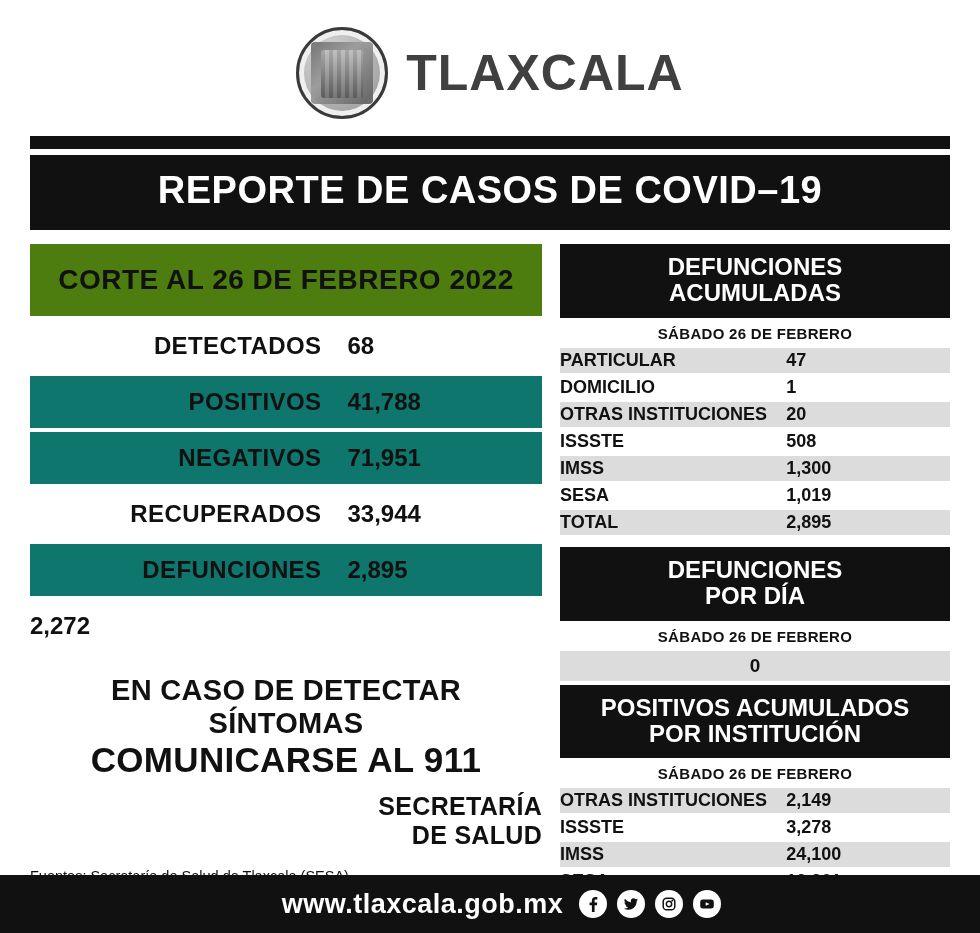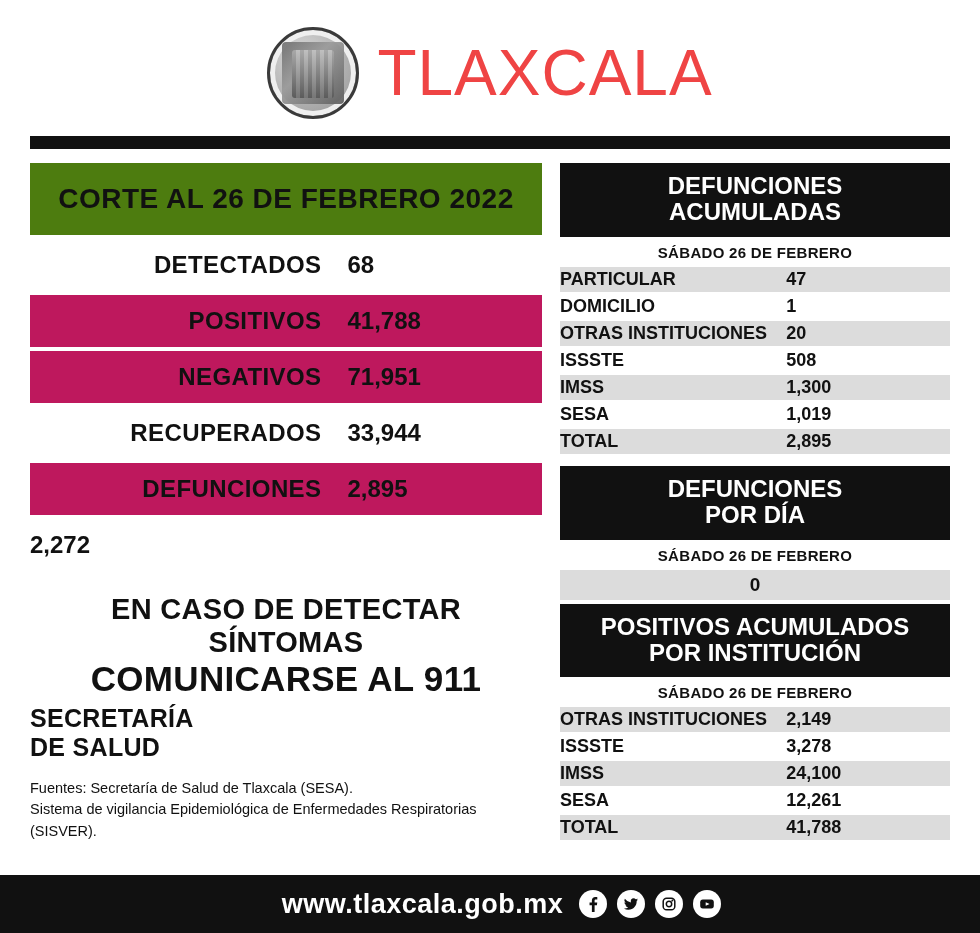--- a/index.html
+++ b/index.html
@@ -34,25 +34,25 @@
     opacity: .92;
   }
   .crest::after {
     content: ""; position: absolute; inset: 20px 22px 18px 22px;
     background:
       linear-gradient(180deg, rgba(255,255,255,.35), rgba(0,0,0,.25)),
       repeating-linear-gradient(90deg, #7a7a7a 0 4px, #9e9e9e 4px 8px);
     border-radius: 3px;
   }
   .wordmark {
-    font-size: 64px;
-    font-weight: normal;
+    font-size: 50px;
+    font-weight: bold;
     letter-spacing: 1px;
     line-height: 1;
-    color: #ef4444;
+    color: #404040;
   }
 
   
   .rule {
     margin: 4px 30px 0 30px;
     height: 13px; background: #111;
   }
   .title-bar {
     margin: 6px 30px 0 30px;
     background: #111; color: #fff;
@@ -77,35 +77,35 @@
     font-size: 28px; font-weight: bold;
     padding: 20px 0;
     letter-spacing: .5px;
   }
   .stat-row {
     display: flex; align-items: center;
     height: 52px;
     margin-top: 4px;
     font-size: 24px;
   }
-  .stat-row.shade { background: #be185d; }
+  .stat-row.shade { background: #0f766e; }
   .stat-label { width: 62%; text-align: right; padding-right: 26px; font-weight: bold; letter-spacing: .4px; }
   .stat-value { flex: 1; text-align: left; font-weight: bold; }
 
   .cta1 {
     text-align: center; font-size: 29px; font-weight: bold;
     margin-top: 22px; letter-spacing: .3px;
   }
   .cta2 {
     text-align: center; font-size: 35px; font-weight: bold;
     margin-top: 0; letter-spacing: .3px;
   }
   .dept {
-    text-align: left; font-size: 25px; font-weight: bold;
-    margin-top: 5px; line-height: 1.15; letter-spacing: .3px;
+    text-align: right; font-size: 25px; font-weight: bold;
+    margin-top: 12px; line-height: 1.15; letter-spacing: .3px;
   }
   .sources {
     margin-top: 16px;
     font-size: 14.5px; line-height: 1.5;
   }
 
   
   .blk-head {
     background: #111; color: #fff;
     text-align: center; font-weight: bold;
@@ -154,20 +154,21 @@
 <body>
 
 <div class="page">
 
   <div class="header">
     <div class="crest"></div>
     <div class="wordmark">TLAXCALA</div>
   </div>
 
   <div class="rule"></div>
+  <div class="title-bar">REPORTE DE CASOS DE COVID–19</div>
 
   <div class="columns">
 
     <div class="col-left">
       <div class="corte">CORTE AL 26 DE FEBRERO 2022</div>
 
       <div class="stat-row">
         <div class="stat-label">DETECTADOS</div>
         <div class="stat-value">68</div>
       </div>

